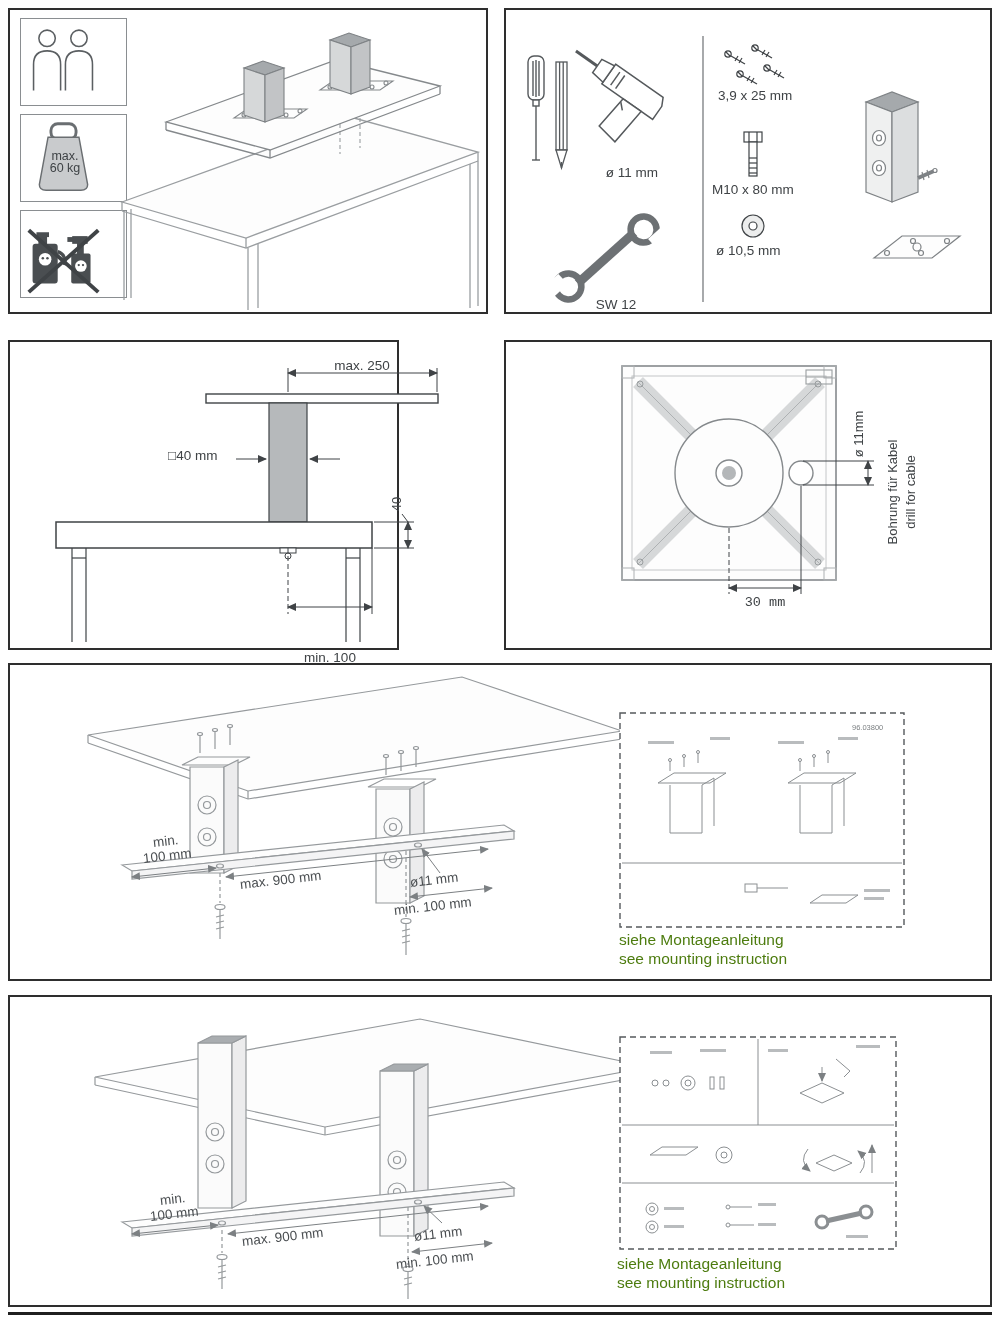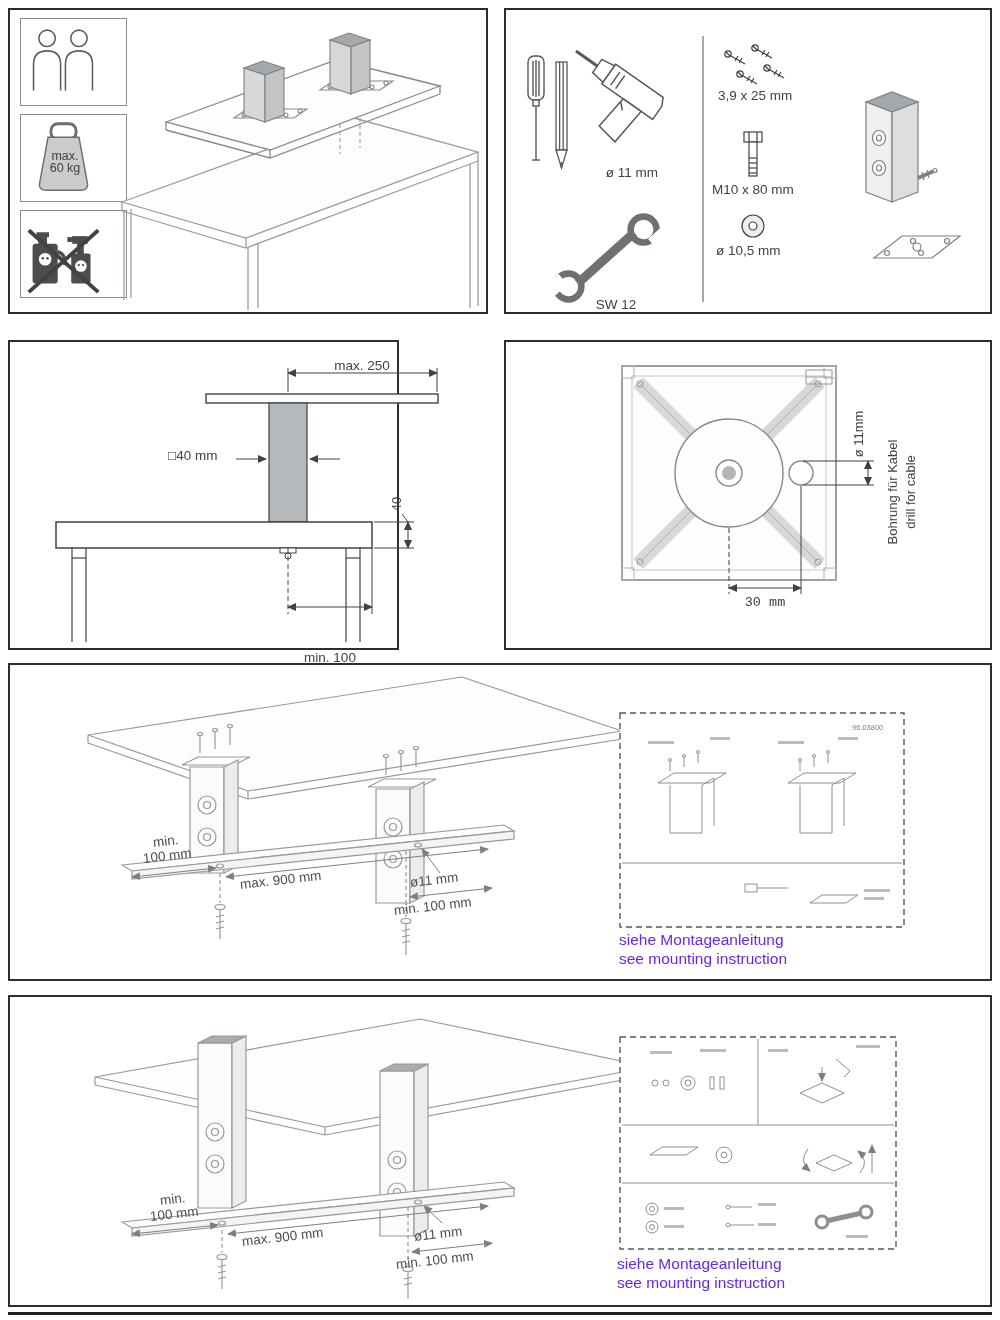--- a/index.html
+++ b/index.html
@@ -6,21 +6,21 @@
   #page{position:relative;width:1000px;height:1320px;background:#fff;
         font-family:"Liberation Sans",sans-serif;color:#3f4346;overflow:hidden;}
   .panel{position:absolute;border:2.5px solid #2e2e2e;background:#fff;box-sizing:border-box;}
   .panel > svg{position:absolute;left:0;top:0;}
   .lbl{position:absolute;white-space:nowrap;font-size:13.5px;color:#3f4346;}
   .lbl.center{text-align:center;}
   .rot{position:absolute;white-space:nowrap;font-size:13px;color:#3f4346;
        transform:translate(-50%,-50%) rotate(-90deg);}
   .sl{position:absolute;white-space:nowrap;font-size:13.5px;color:#4a4e51;
       transform:rotate(-6.5deg);transform-origin:left center;}
-  .caption{position:absolute;white-space:nowrap;font-size:15.5px;color:#6d28d9;}
+  .caption{position:absolute;white-space:nowrap;font-size:15.5px;color:#4d7c0f;}
   .iconbox{position:absolute;width:107px;height:88px;border:1.5px solid #8a8e91;background:#fff;box-sizing:border-box;}
   .code{position:absolute;font-size:7.5px;color:#7c8083;white-space:nowrap;}
   .wtxt{position:absolute;left:0;width:88px;text-align:center;font-size:12.5px;color:#3f4346;}
   .rule{position:absolute;background:#1f1f1f;}
 </style>
 </head>
 <body>
 
 <div id="page">
 

